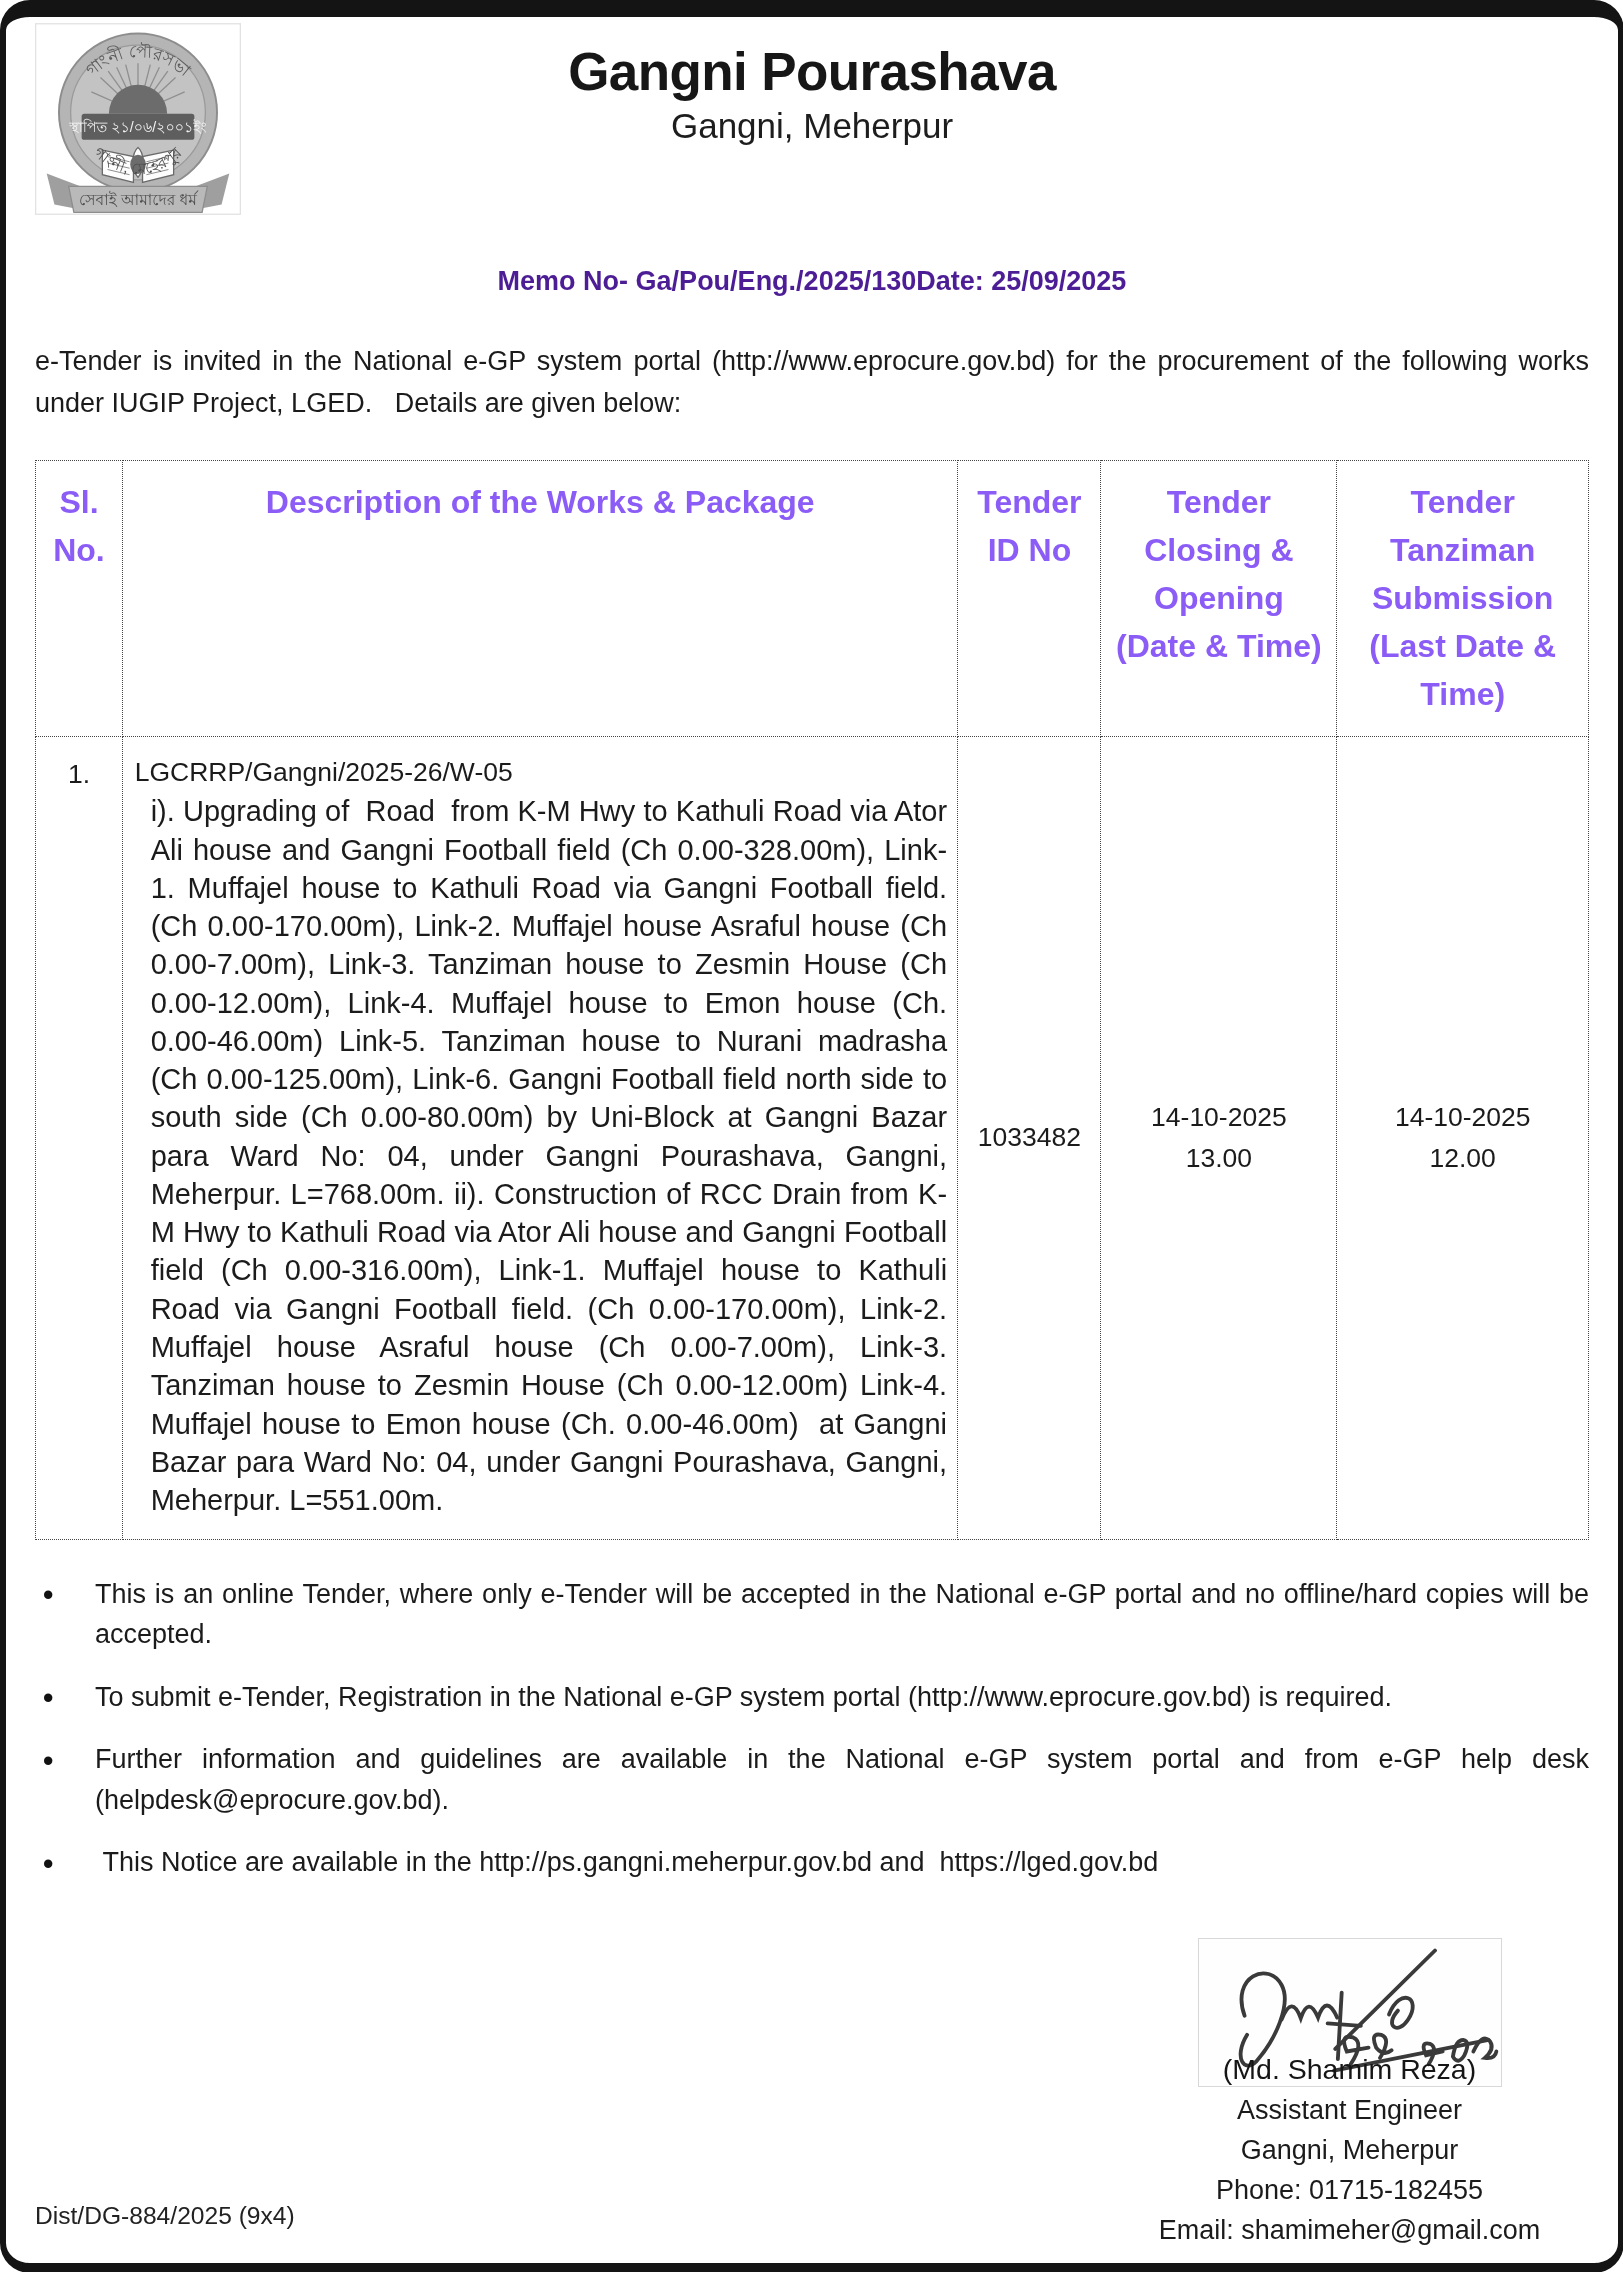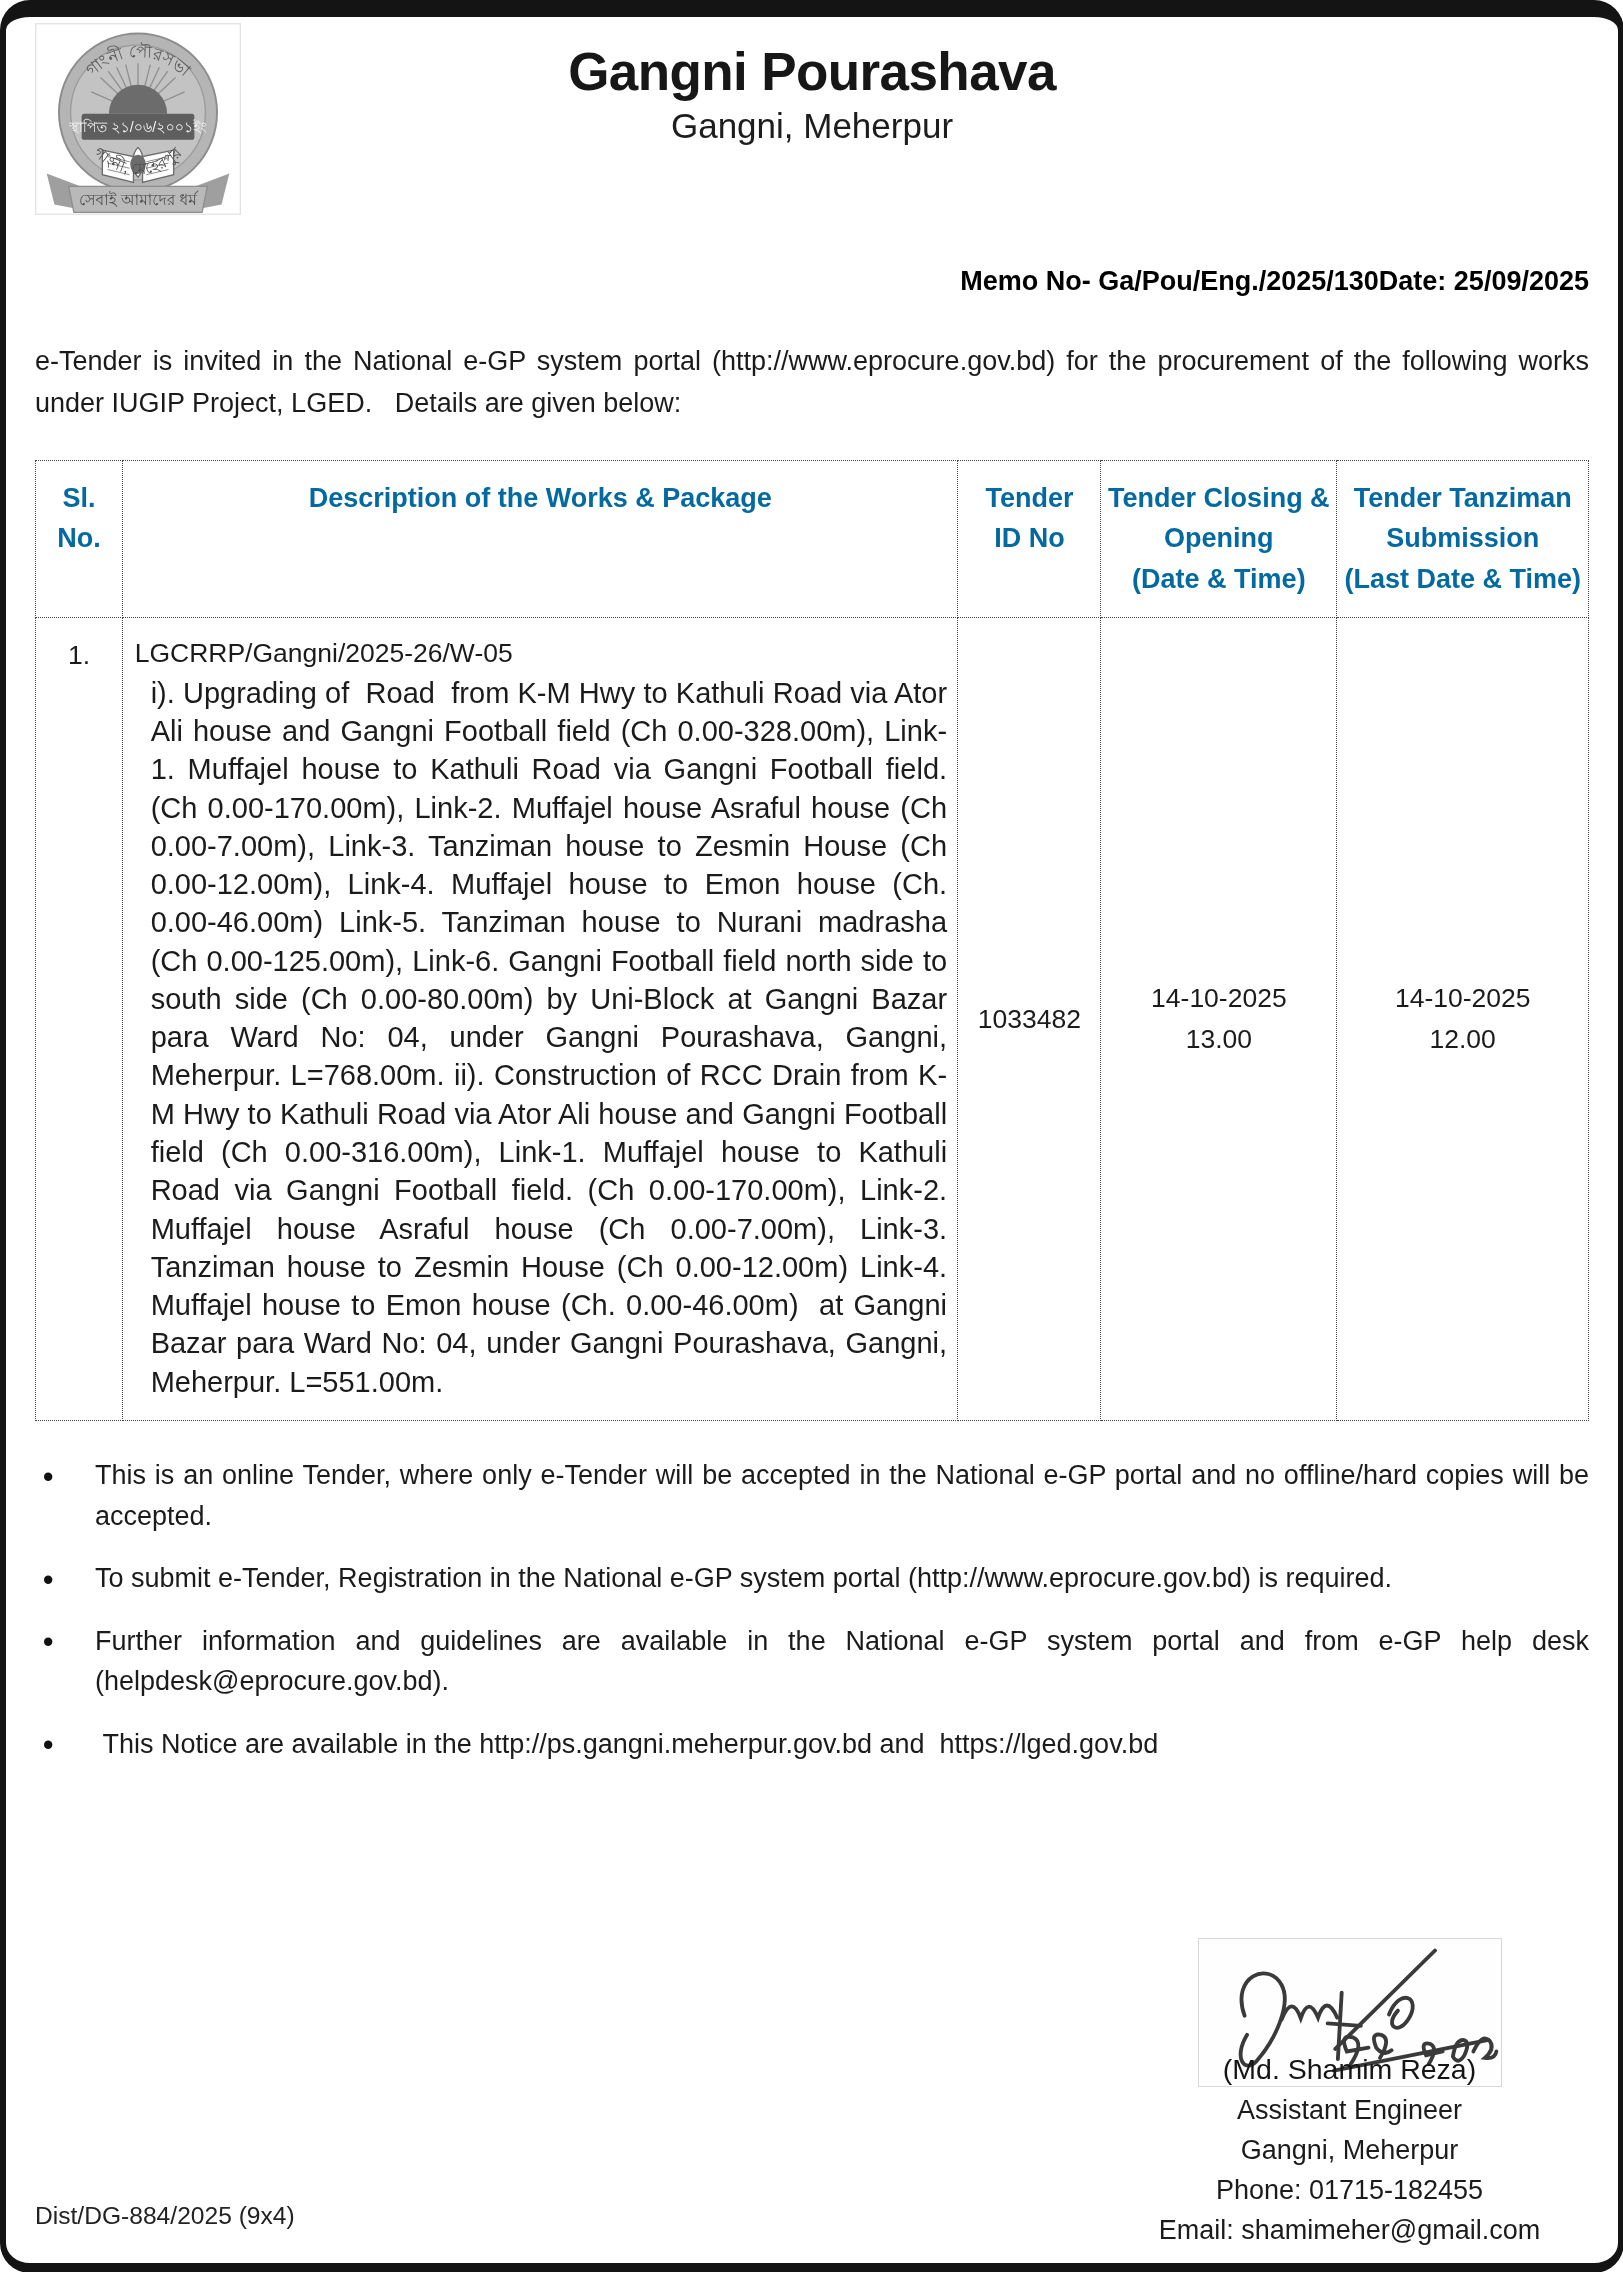--- a/index.html
+++ b/index.html
@@ -24,30 +24,30 @@
   .content { position: relative; padding: 23px 35px 0 35px; }
 
   
   .header { position: relative; height: 214px; }
   .logo-box { position: absolute; left: 0; top: 0; width: 206px; height: 192px; }
   .org { text-align: center; padding-top: 18px; }
   .org-name { font-size: 53px; font-weight: 700; letter-spacing: -0.6px; color: #171717; }
   .org-loc  { font-size: 35px; margin-top: 3.9px; color: #1d1d1d; }
 
   
-  .memo-row { display: flex; justify-content: flex-end; margin-top: 28.5px; font-size: 27px; font-weight: 600; color: #000000; }
+  .memo-row { display: flex; justify-content: center; margin-top: 28.5px; font-size: 27px; font-weight: 600; color: #4c1d95; }
 
   .notice-title { text-align: center; font-size: 44px; font-weight: 700; margin: 51px 0 0 0; color: #161616; letter-spacing: -0.6px; }
 
   .intro { margin: 43px 0 0 0; font-size: 27px; line-height: 1.56; text-align: justify; color: #1b1b1b; }
 
   
   table.tender { width: 100%; border-collapse: collapse; margin-top: 36px; border: 1.9px dotted #333; }
   table.tender th, table.tender td { border: 1.3px dotted #444; }
-  th { font-size: 27px; font-weight: 700; vertical-align: top; padding: 17px 5.2px 18px 5.2px; line-height: 1.5; text-align: center; color: #0369a1; }
+  th { font-size: 32px; font-weight: 700; vertical-align: top; padding: 17px 5.2px 18px 5.2px; line-height: 1.5; text-align: center; color: #8b5cf6; }
   td { font-size: 26.5px; color: #1b1b1b; }
   td.sl { vertical-align: top; text-align: center; padding-top: 22px; }
   td.desc { vertical-align: top; padding: 18px 10.4px 19.4px 11.7px; }
   .pkg-no { font-size: 26.5px; line-height: 1.32; }
   .desc-text { font-size: 29px; line-height: 1.32; text-align: justify; margin-top: 2.6px; margin-left: 16px; }
   td.mid { text-align: center; vertical-align: middle; }
   .dt-line { line-height: 1.55; }
 
   
   ul.bullets { list-style: none; margin: 34px 0 0 0; padding: 0; }

